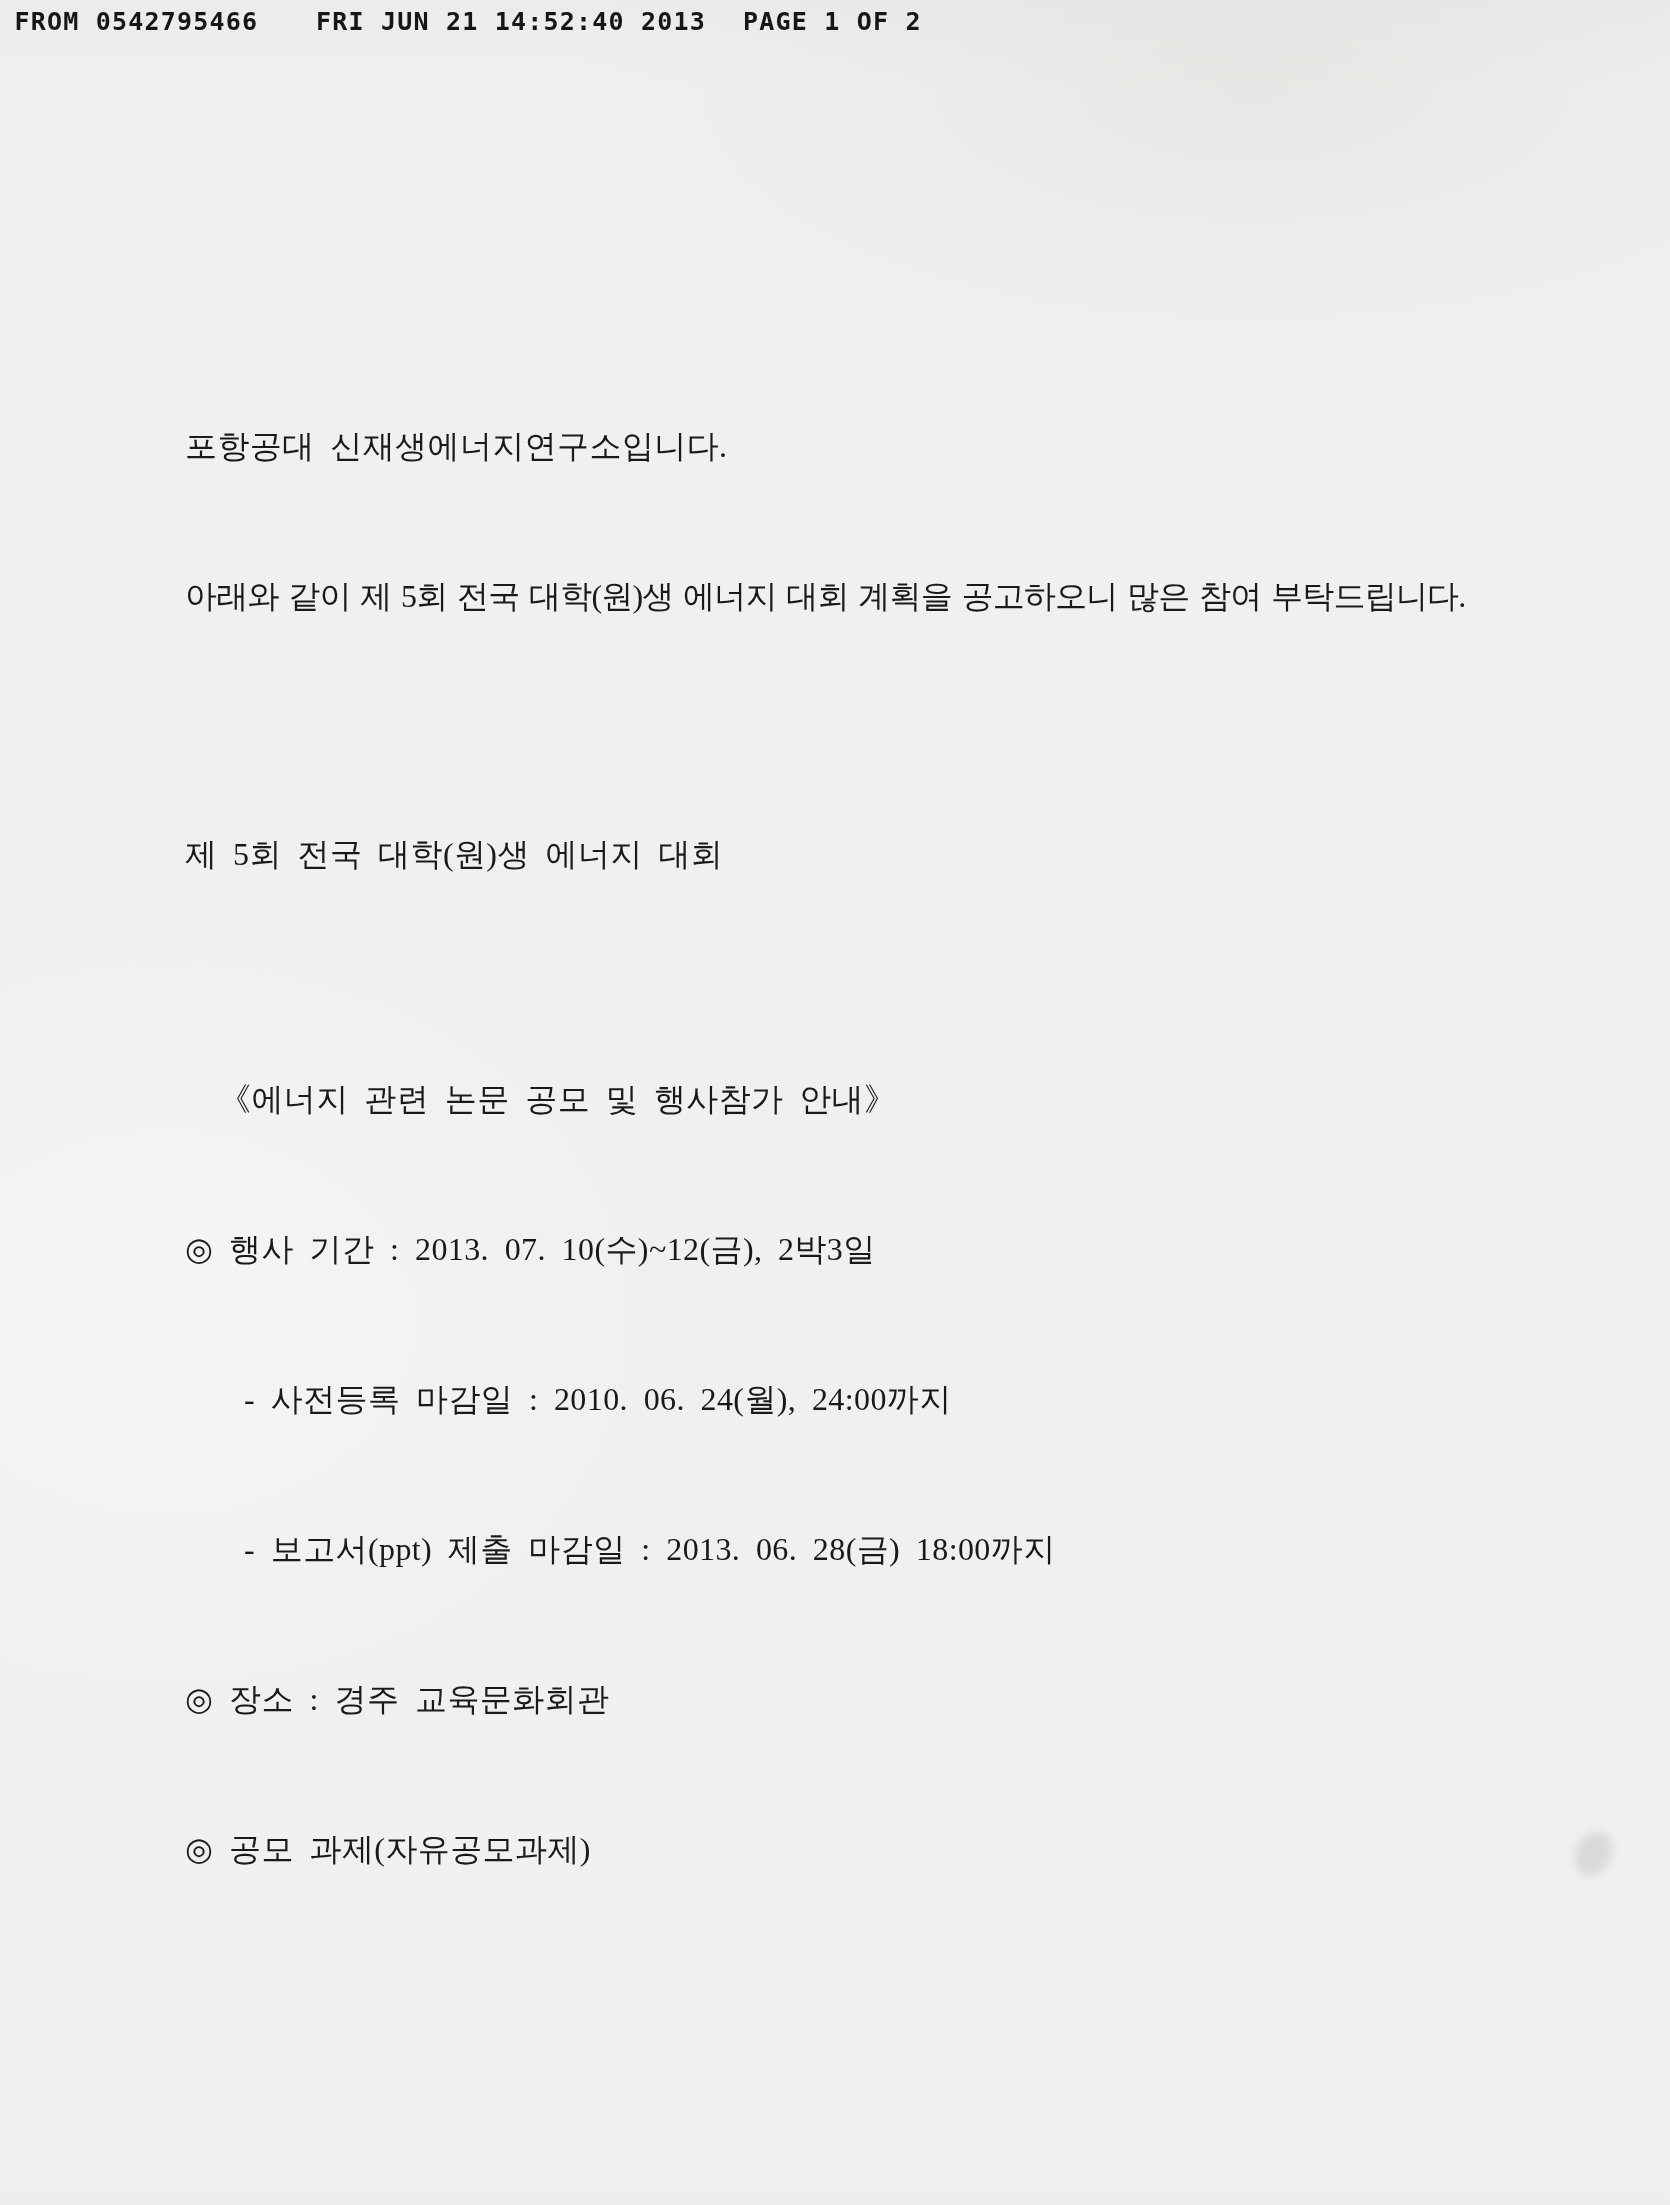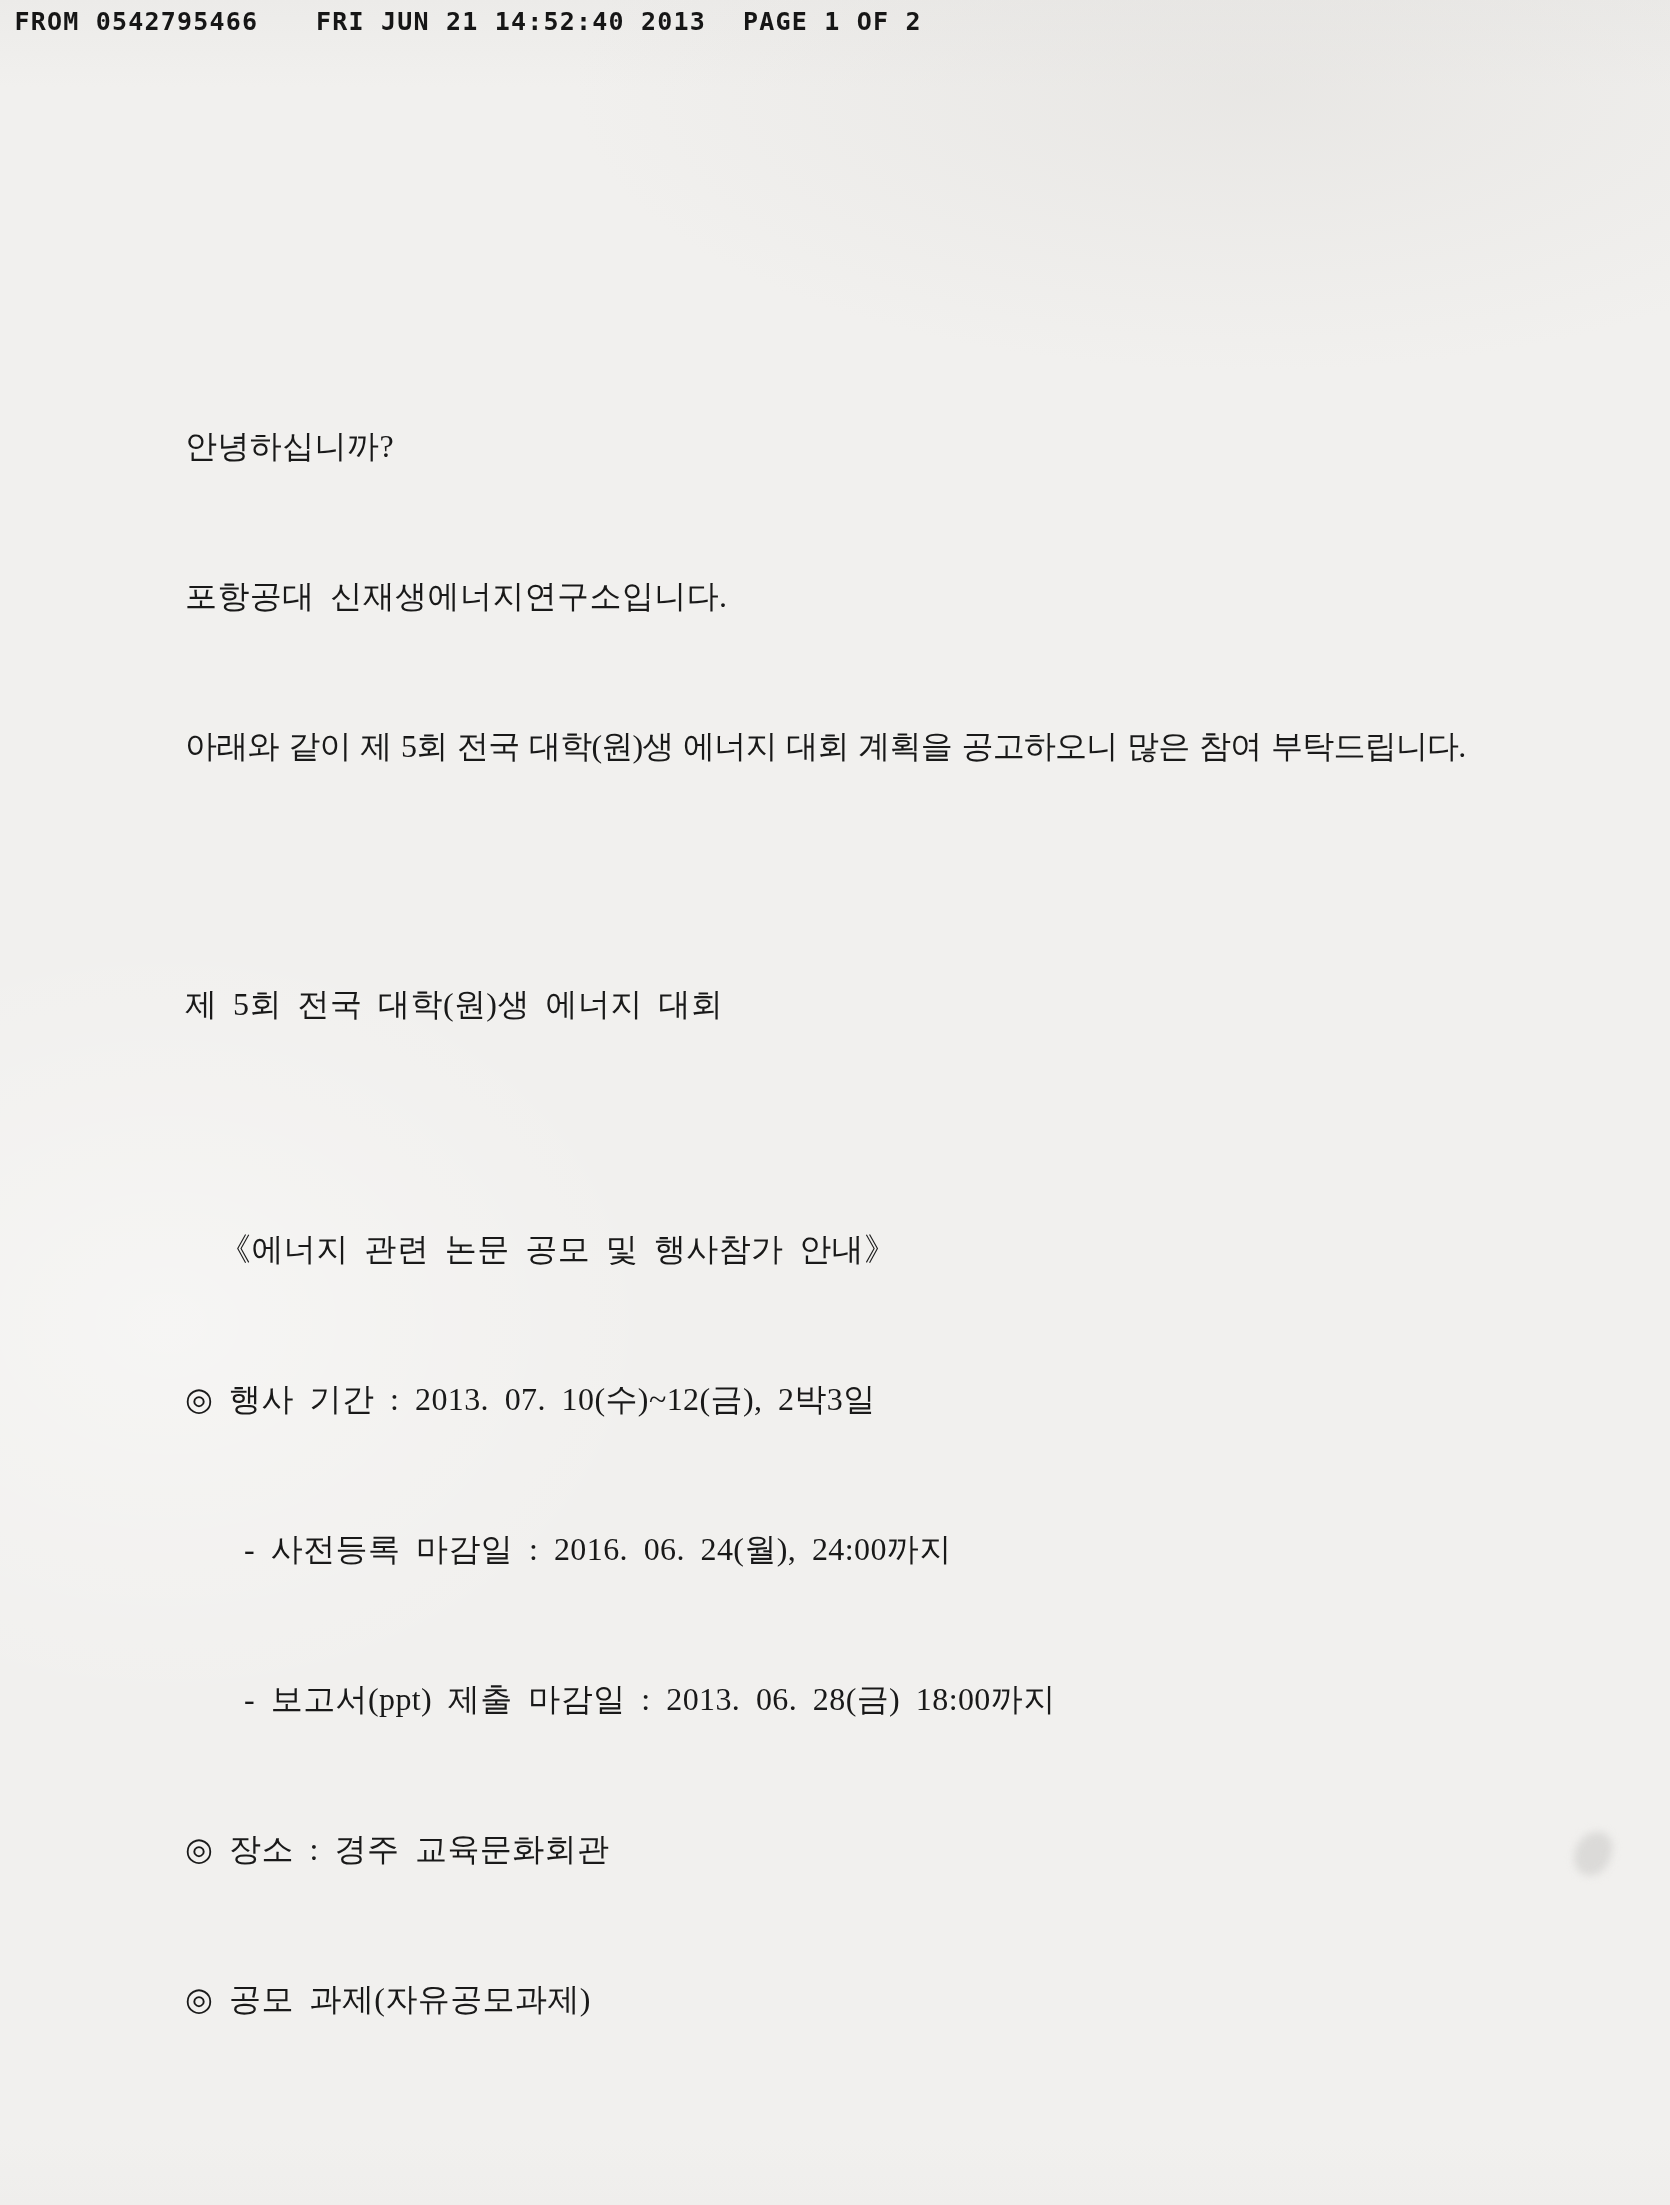--- a/index.html
+++ b/index.html
@@ -51,29 +51,28 @@
 
 <div class="page">
 
   <div class="fax">
     <span class="fax-from">FROM 0542795466</span>
     <span class="fax-dt">FRI JUN 21 14:52:40 2013</span>
     <span class="fax-page">PAGE 1 OF 2</span>
   </div>
 
   <div class="doc">
-    <div class="line">안녕하십니까?</div>
     <div class="line">포항공대 신재생에너지연구소입니다.</div>
     <div class="line fit">아래와 같이 제 5회 전국 대학(원)생 에너지 대회 계획을 공고하오니 많은 참여 부탁드립니다.</div>
 
     <div class="line g-title">제 5회 전국 대학(원)생 에너지 대회</div>
 
     <div class="line g-head">《에너지 관련 논문 공모 및 행사참가 안내》</div>
     <div class="line">◎ 행사 기간 : 2013. 07. 10(수)~12(금), 2박3일</div>
-    <div class="line in1">- 사전등록 마감일 : 2016. 06. 24(월), 24:00까지</div>
+    <div class="line in1">- 사전등록 마감일 : 2010. 06. 24(월), 24:00까지</div>
     <div class="line in1">- 보고서(ppt) 제출 마감일 : 2013. 06. 28(금) 18:00까지</div>
     <div class="line">◎ 장소 : 경주 교육문화회관</div>
     <div class="line">◎ 공모 과제(자유공모과제)</div>
     
     
 
     
     
     
     

